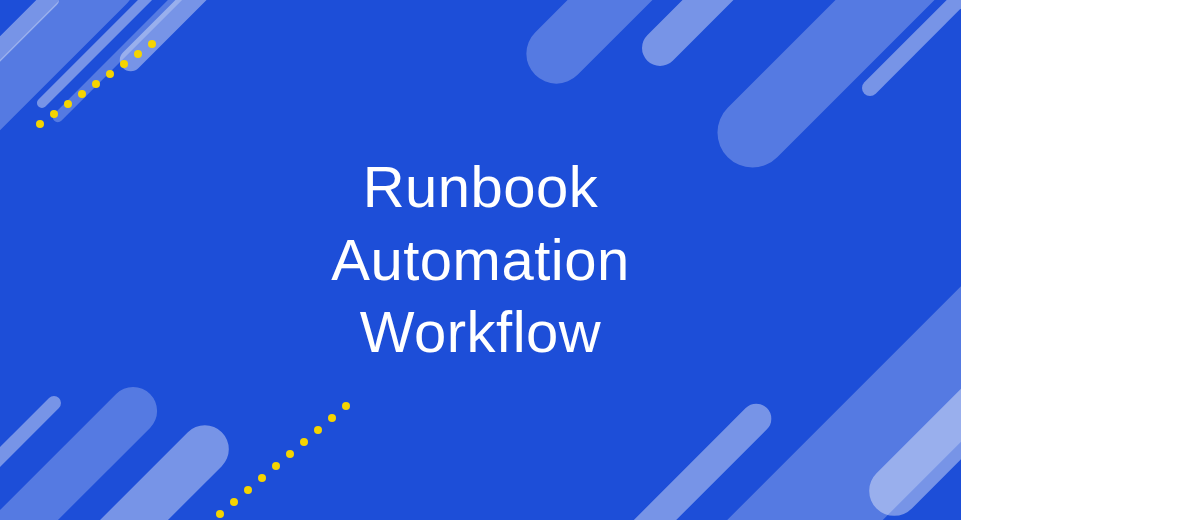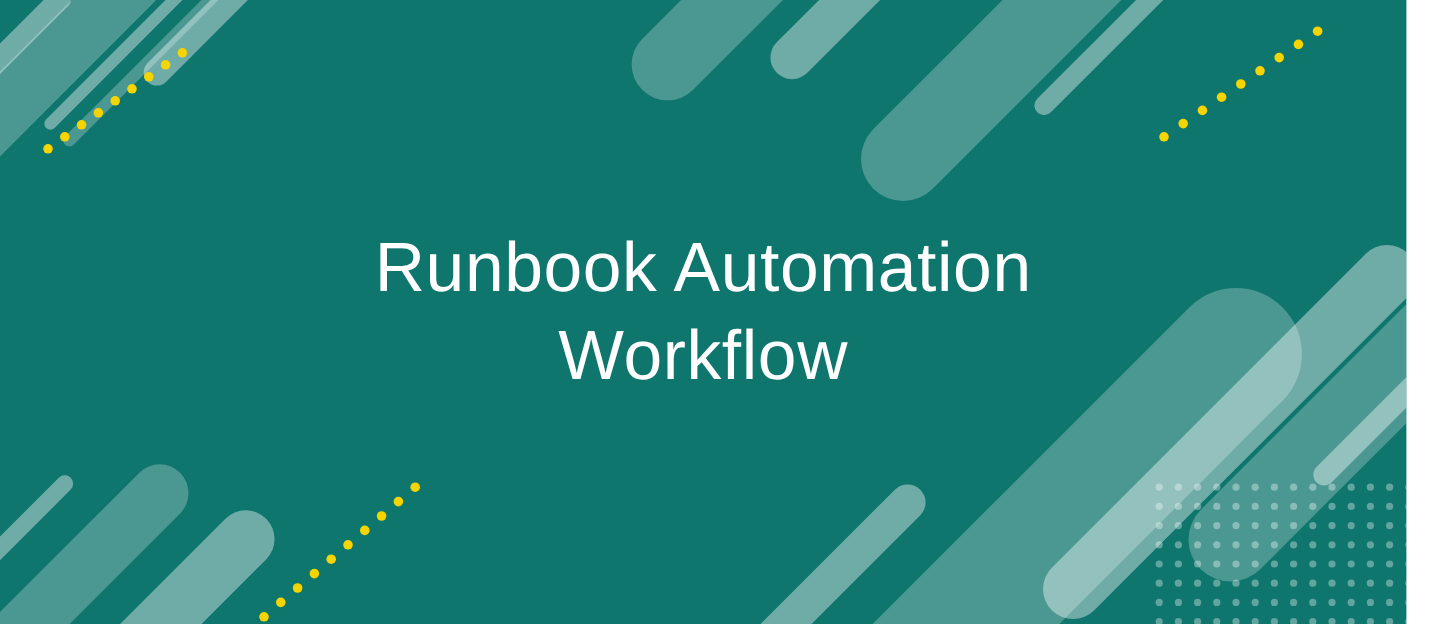--- a/index.html
+++ b/index.html
@@ -4,23 +4,23 @@
   <style>
     * { margin: 0; padding: 0; box-sizing: border-box; }
     body {
       width: 1200px;
       height: 520px;
       overflow: hidden;
       font-family: -apple-system, BlinkMacSystemFont, "Segoe UI", Helvetica, Arial, sans-serif;
     }
     .banner {
       position: relative;
-      width: 1172px;
+      width: 961px;
       height: 520px;
-      background: #0f766e;
+      background: #1d4ed8;
       overflow: hidden;
     }
     .shape {
       position: absolute;
       border-radius: 999px;
     }
     .light1 { background: rgba(255,255,255,0.25); }
     .light2 { background: rgba(255,255,255,0.40); }
     .title {
       position: absolute;

